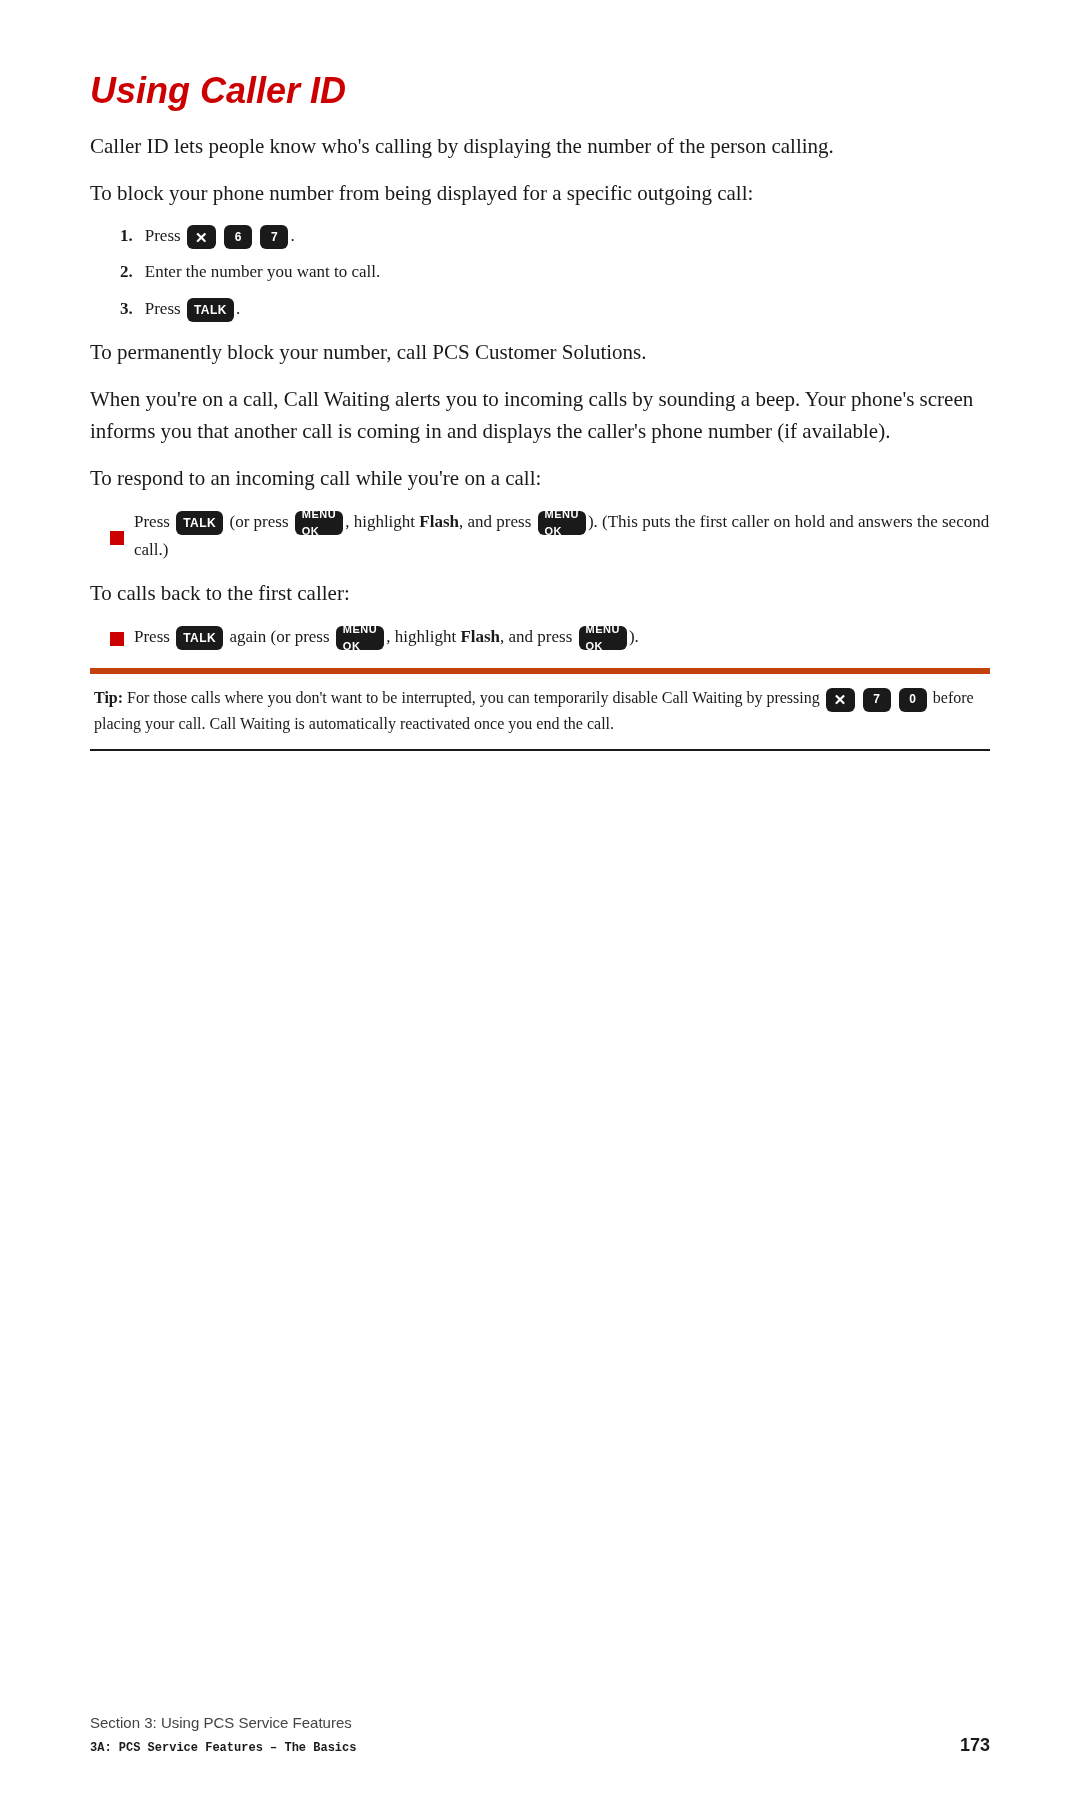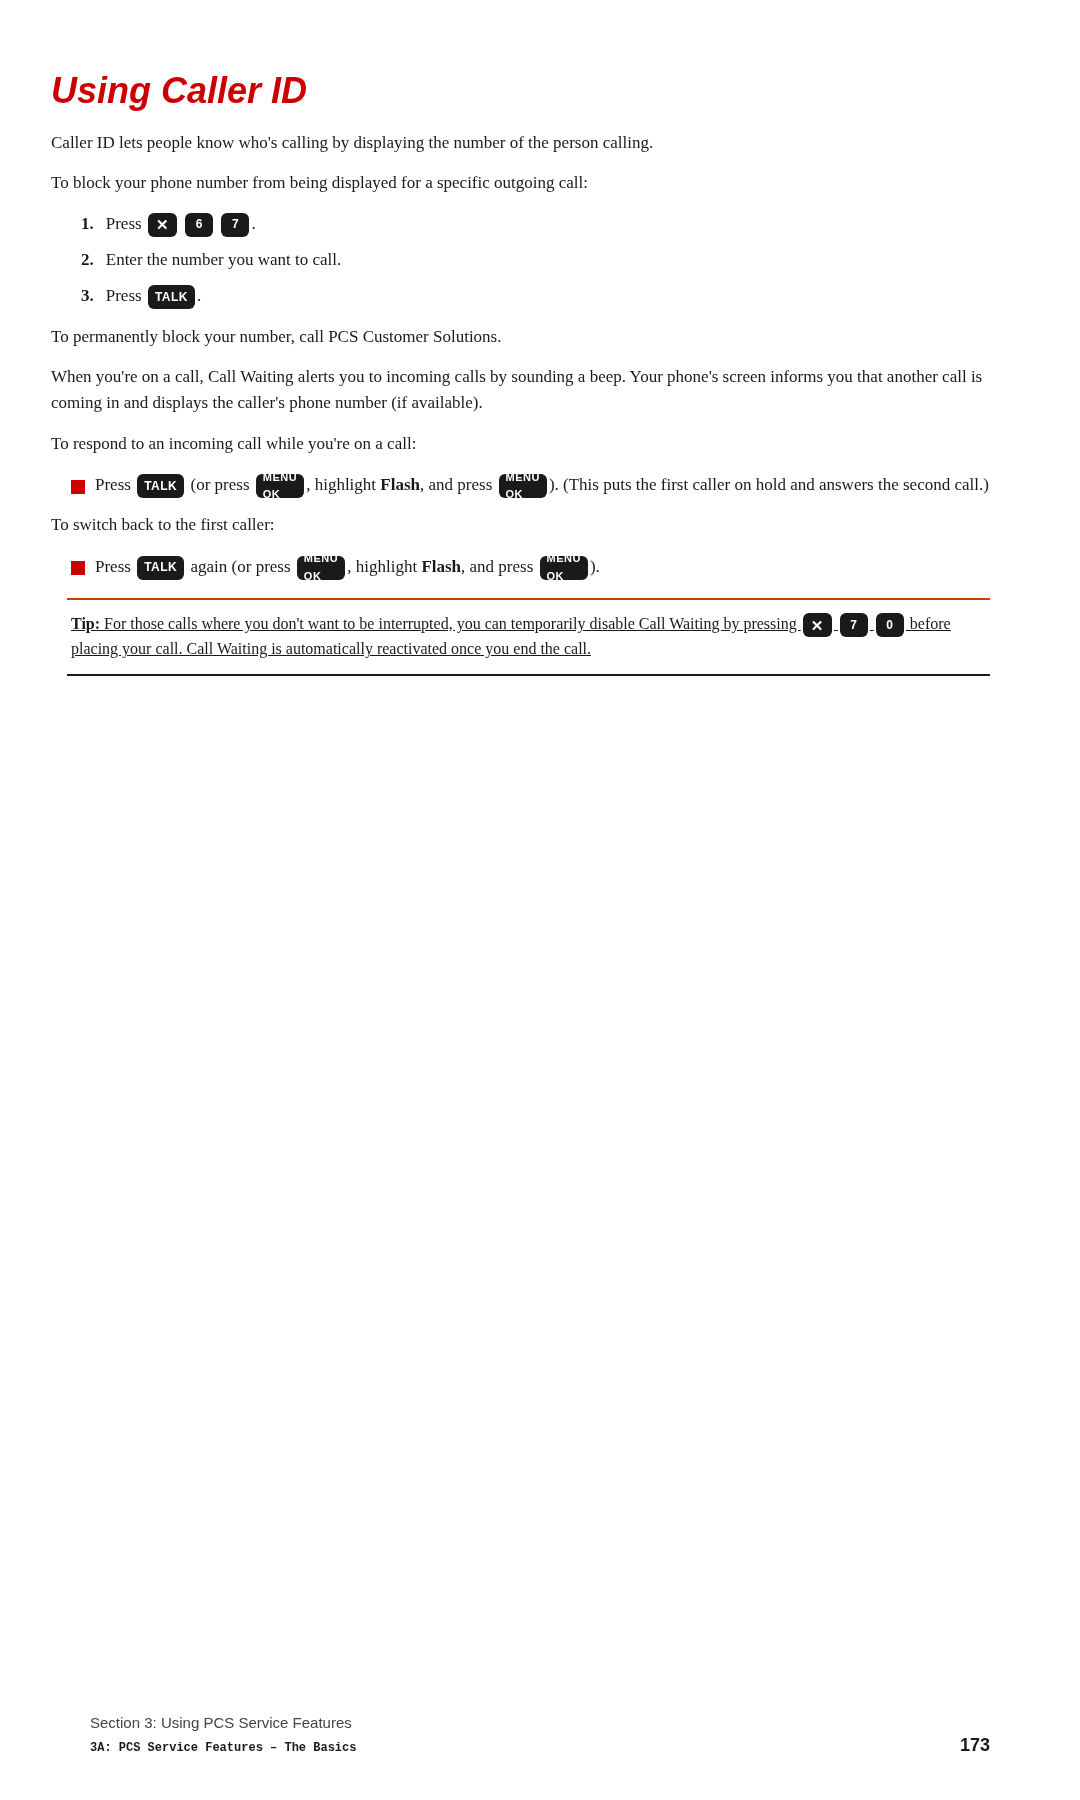--- a/index.html
+++ b/index.html
@@ -6,33 +6,33 @@
     body {
       background: #ffffff;
       font-family: 'Times New Roman', Times, serif;
       font-size: 17px;
       color: #1a1a1a;
       width: 1080px;
       min-height: 1800px;
       position: relative;
     }
     .page {
-      padding: 70px 90px 120px 51px;
+      padding: 70px 90px 120px 90px;
       max-width: 1080px;
     }
     h1.section-title {
       font-family: Arial, Helvetica, sans-serif;
       font-weight: 900;
       font-size: 36px;
       color: #cc0000;
       margin-bottom: 18px;
       font-style: italic;
     }
     p {
-      font-size: 17px;
+      font-size: 21px;
       line-height: 1.55;
       margin-bottom: 14px;
       color: #1a1a1a;
     }
     .steps-list {
       list-style: none;
       margin: 12px 0 14px 30px;
     }
     .steps-list li {
       font-size: 17px;
@@ -81,27 +81,26 @@
     }
     .red-square {
       display: inline-block;
       width: 14px;
       height: 14px;
       background: #cc0000;
       flex-shrink: 0;
       margin-top: 4px;
     }
     .tip-box {
-      border-top: 2px solid #c2410c;
+      border-top: 6px solid #c2410c;
       border-bottom: 2px solid #1a1a1a;
       padding: 12px 4px;
-      margin: 18px 0 24px 16px;
+      margin: 18px 0 24px 0;
       font-size: 16px;
       line-height: 1.55;
-      text-decoration: underline;
     }
     .footer {
       position: absolute;
       bottom: 44px;
       left: 90px;
       right: 90px;
       display: flex;
       flex-direction: column;
       gap: 4px;
     }
@@ -170,21 +169,21 @@
       <span>
         Press <span class="key-btn">TALK</span>
         (or press <span class="key-btn" style="font-size:11px;">MENU<br style="line-height:0">OK</span>,
         highlight <strong>Flash</strong>, and press
         <span class="key-btn" style="font-size:11px;">MENU<br style="line-height:0">OK</span>).
         (This puts the first caller on hold and answers the second call.)
       </span>
     </li>
   </ul>
 
-  <p>To switch back to the first caller:</p>
+  <p>To calls back to the first caller:</p>
 
   <ul class="bullet-list">
     <li>
       <span class="red-square"></span>
       <span>
         Press <span class="key-btn">TALK</span>
         again (or press <span class="key-btn" style="font-size:11px;">MENU<br style="line-height:0">OK</span>,
         highlight <strong>Flash</strong>, and press
         <span class="key-btn" style="font-size:11px;">MENU<br style="line-height:0">OK</span>).
       </span>

